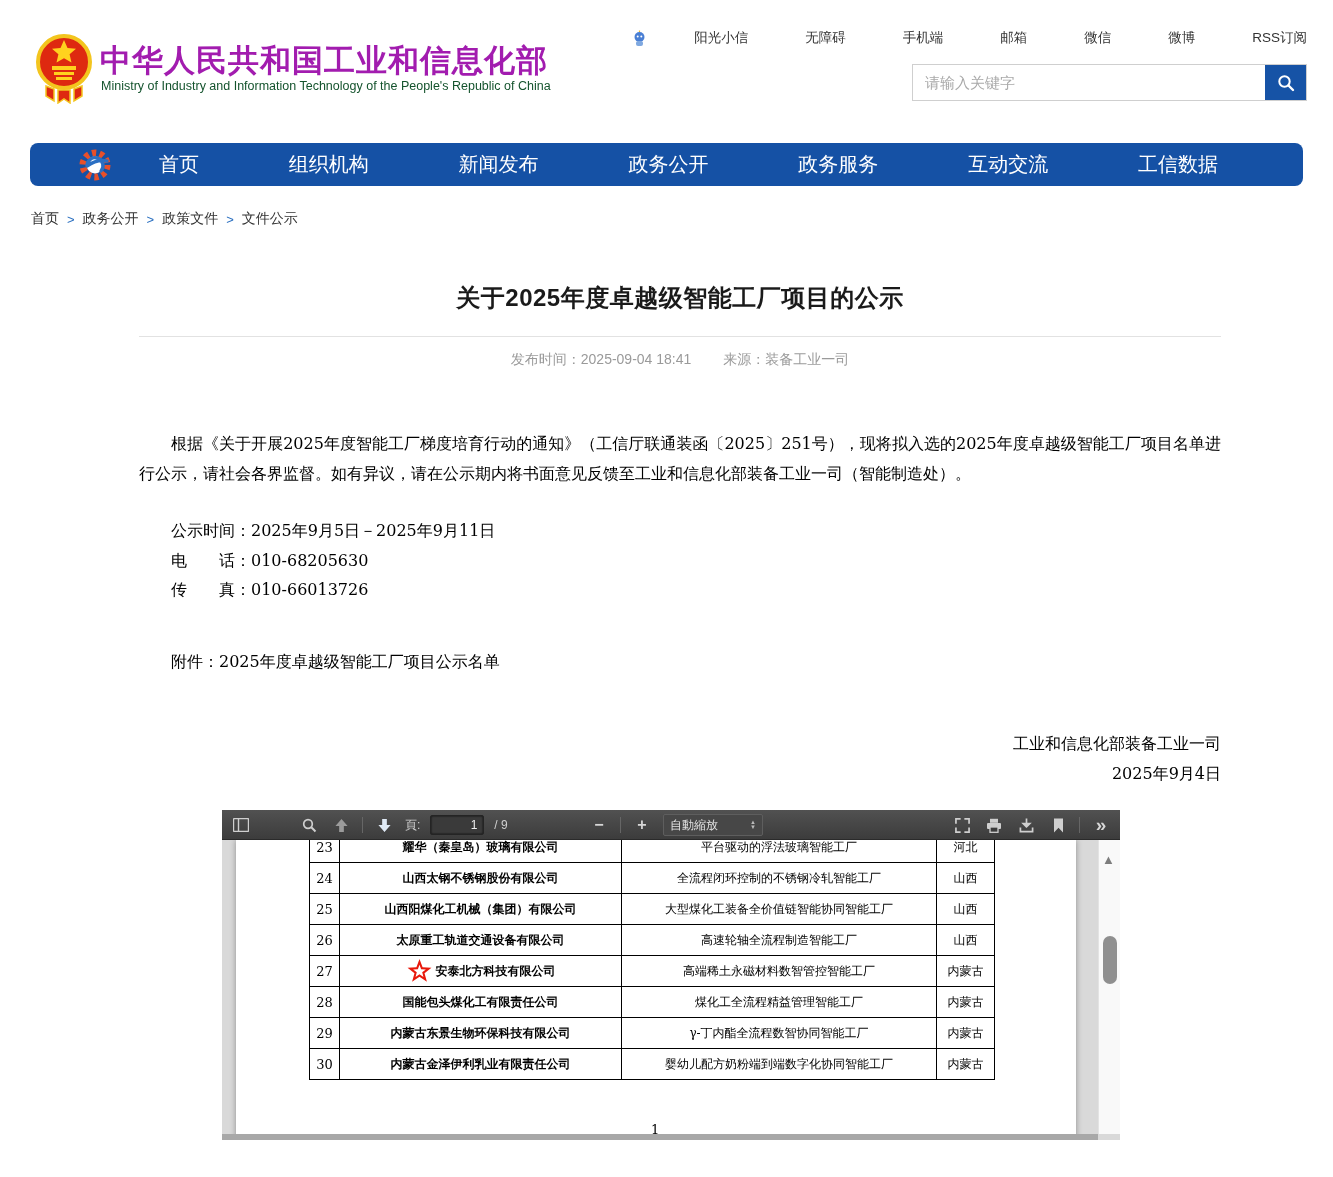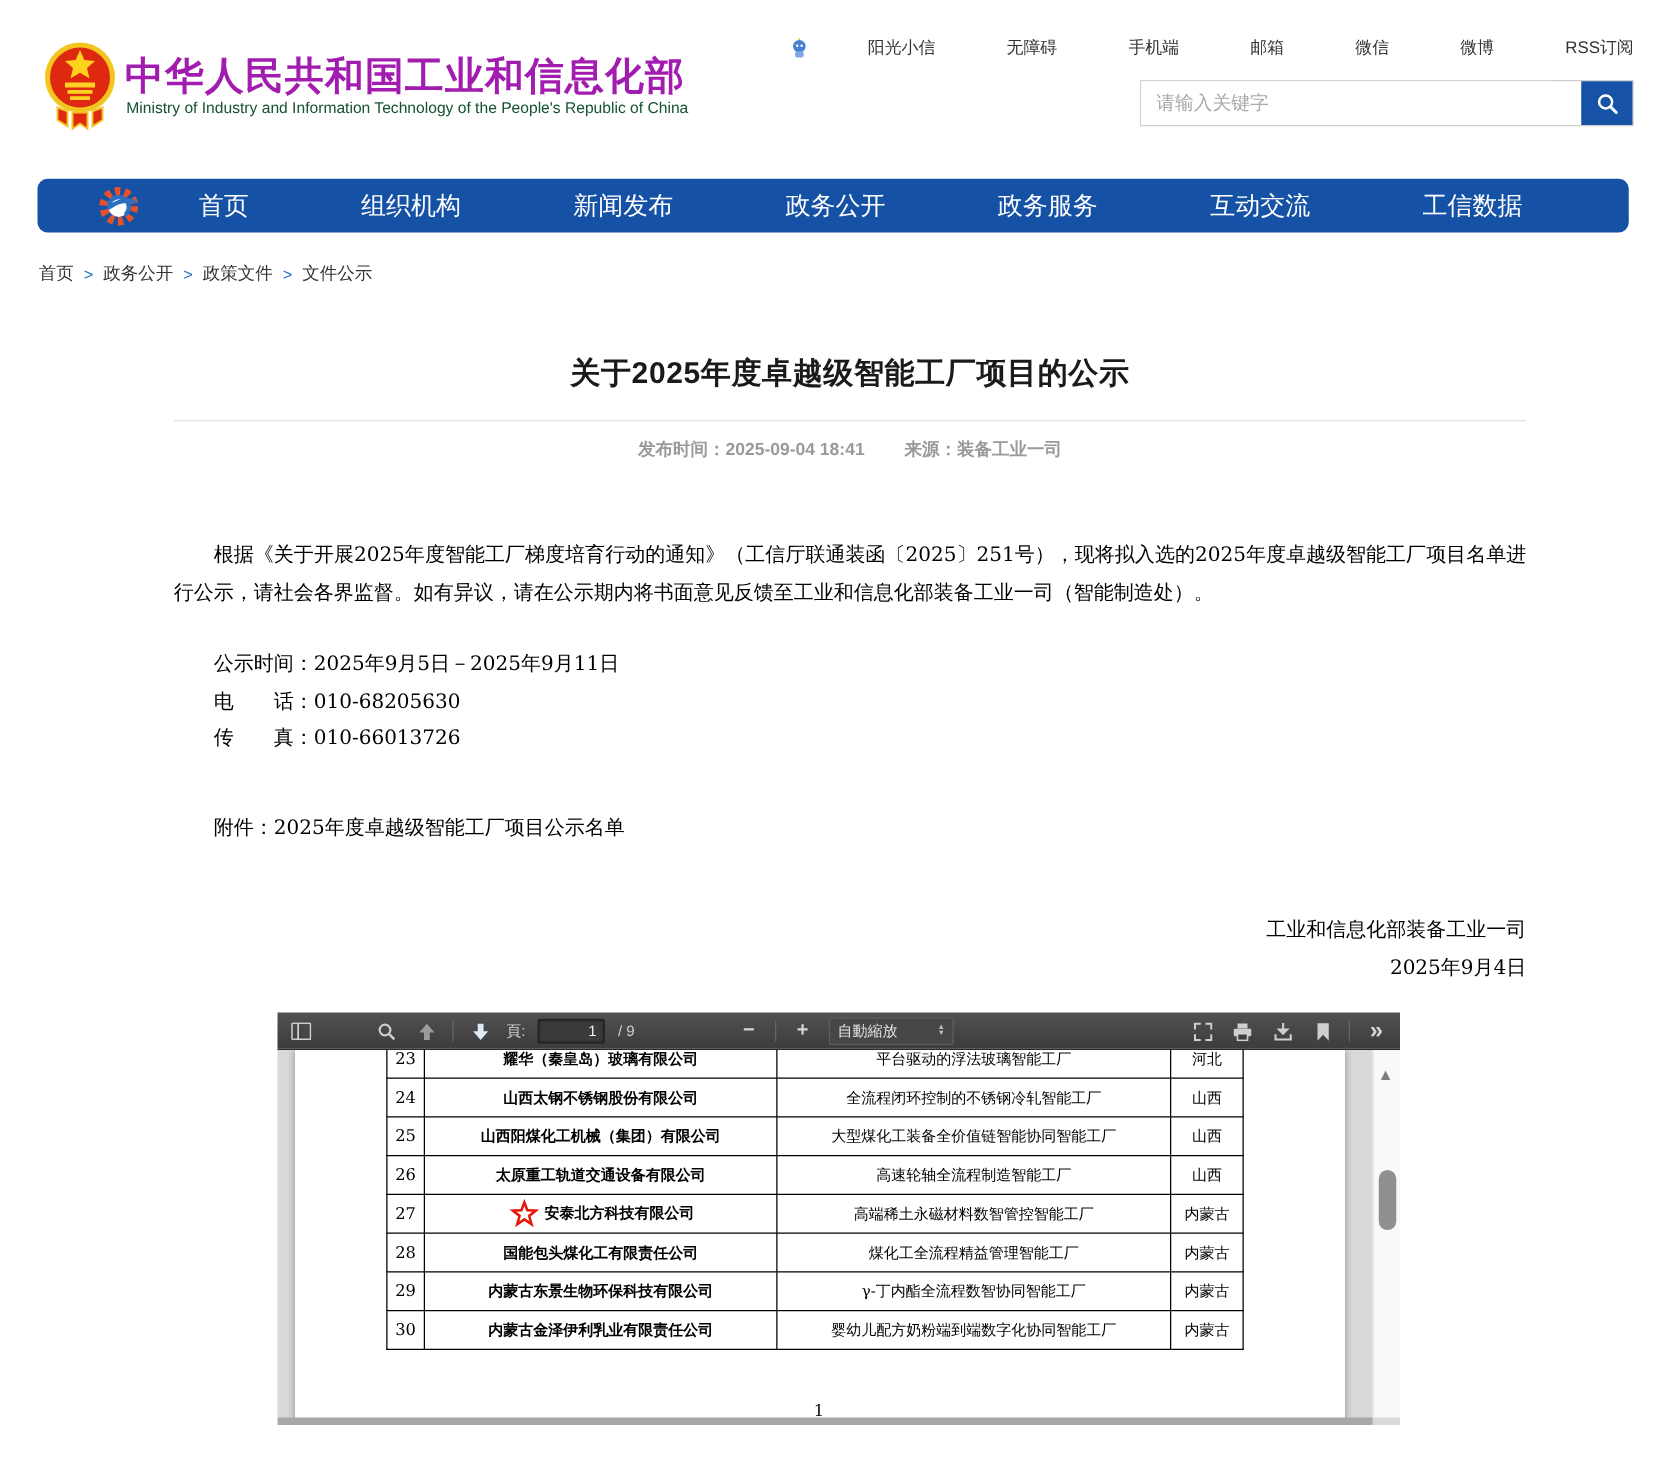--- a/index.html
+++ b/index.html
@@ -29,21 +29,21 @@
   
   .breadcrumb { position:absolute; left:31px; top:210px; font-size:14px; color:#333; display:flex; gap:8px; align-items:center; }
   .breadcrumb .bc { cursor:pointer; }
   .breadcrumb .sep { color:#2a6fc0; font-size:13px; }
 
   
   .article { position:absolute; left:127px; top:270px; width:1082px;margin-left:12px; }
   .article h1 { margin-top:12px; text-align:center; font-size:24px; color:#1a1a1a; font-weight:bold; letter-spacing:0.5px; }
   .title-divider { margin-top:22px; border:none; border-top:1px solid #e2e2e2; width:100%; }
   .meta { margin-top:14px; text-align:center; color:#9a9a9a; font-size:14px; }
-  .meta span { margin:0 14px;font-weight:bold; }
+  .meta span { margin:0 14px; }
   .content { margin-top:60px; font-family:"DejaVu Serif", serif; font-size:16px; color:#000; line-height:30px; }
   .content .para { text-indent:2em; text-align:justify; }
   .info-lines { margin-top:27px; }
   .info-lines div { text-indent:2em; line-height:29.5px; }
   .attachment { margin-top:42px; text-indent:2em; }
   .signature { margin-top:52px; text-align:right; line-height:30px; }
 
   
   .pdf { position:absolute; left:222px; top:810px; width:898px; height:367px; }
   .pdf-toolbar { position:relative; height:30px; background:linear-gradient(#515151,#3c3c3c); border-bottom:1px solid #2a2a2a; }

